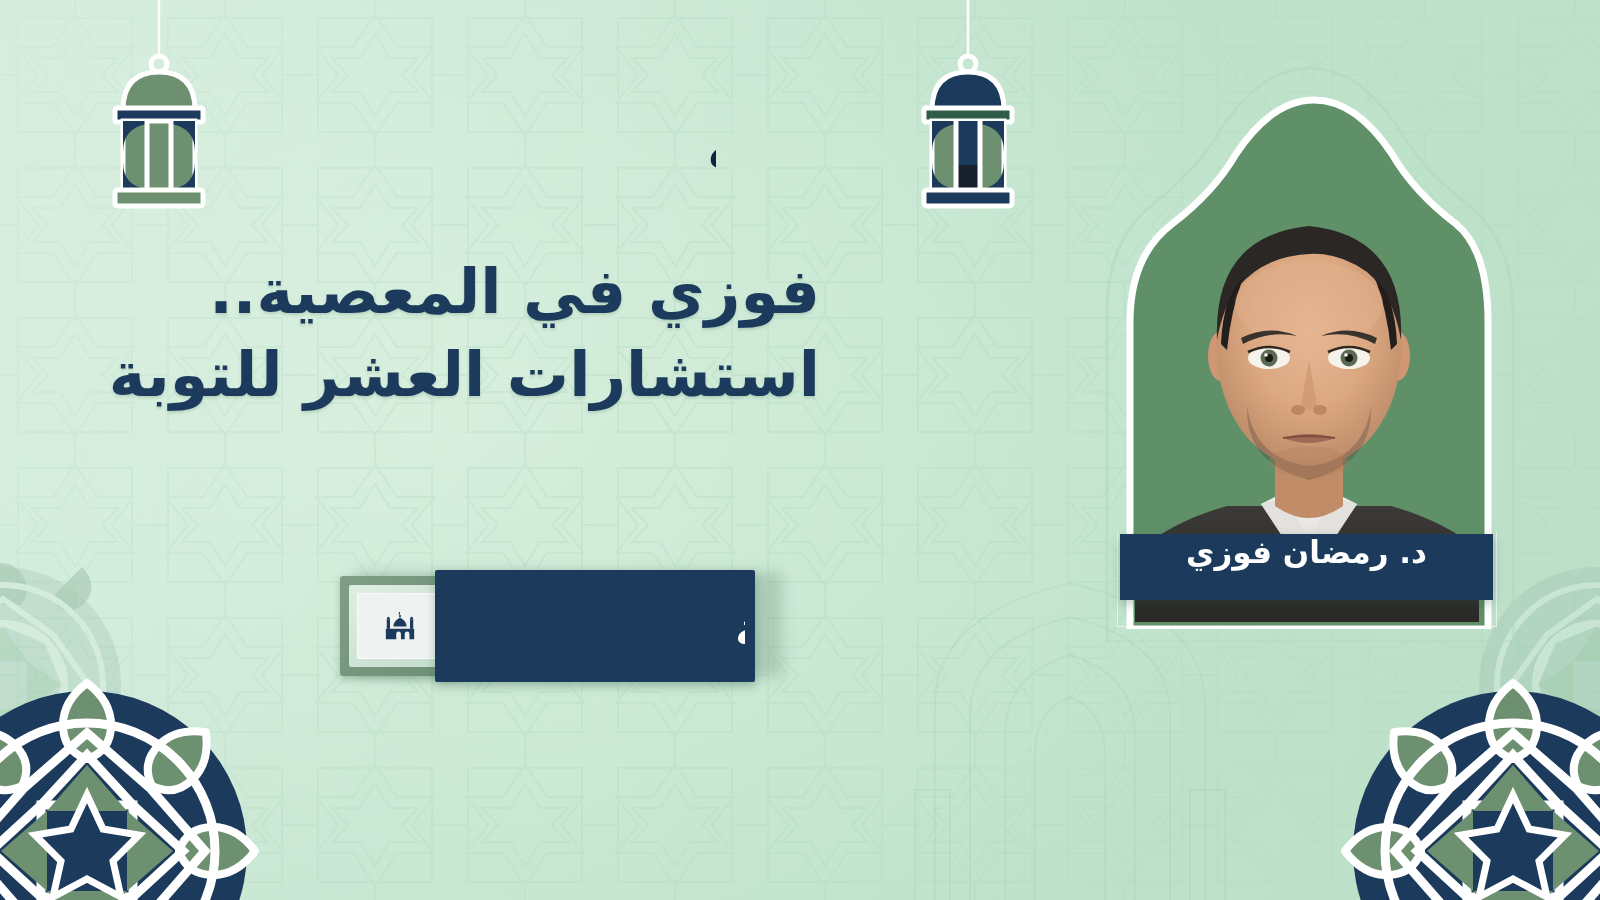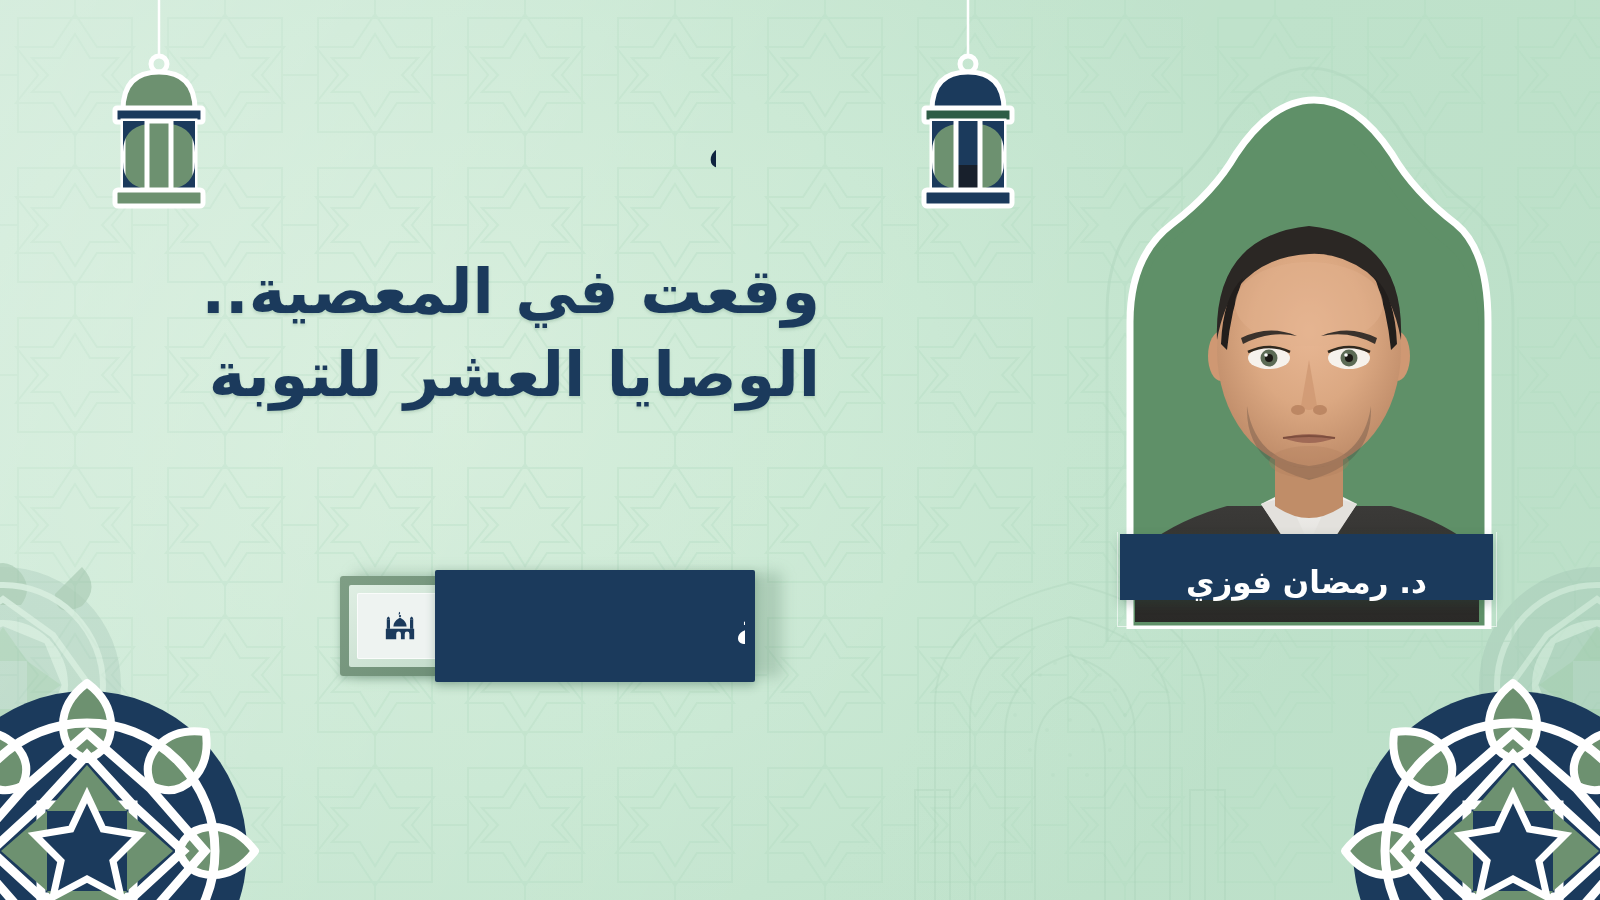--- a/index.html
+++ b/index.html
@@ -107,21 +107,21 @@
     position:absolute;left:25px;top:22px;width:378px;height:545px;
   }
   .arch-main svg{width:100%;height:100%;display:block;}
   .portrait-photo{
     position:absolute;left:40px;top:82px;width:348px;height:478px;
     overflow:hidden;
   }
   .portrait-photo svg{width:100%;height:100%;display:block;}
   .name-badge{
     position:absolute;left:25px;top:472px;width:373px;height:66px;
-    background:#1b3a5c;display:flex;align-items:flex-end;justify-content:center;
+    background:#1b3a5c;display:flex;align-items:flex-start;justify-content:center;
     box-shadow:0 4px 10px rgba(40,80,60,.28);
   }
   .name-badge span{
     color:#ffffff;font-size:31px;font-weight:bold;direction:rtl;letter-spacing:.5px;
   }
   .badge-outline{
     position:absolute;left:22px;top:470px;width:380px;height:95px;
     border:1.5px solid rgba(255,255,255,.62);
     border-top:none;pointer-events:none;
   }
@@ -392,22 +392,22 @@
     </svg>
   </div>
 
   <div class="brand-logo">
     <svg viewBox="0 0 520 150" xmlns="http://www.w3.org/2000/svg">
       <text class="cal" x="510" y="108" text-anchor="end" direction="rtl" font-size="72" font-weight="bold" fill="#0f2440" style="letter-spacing:-2px">بوابة الاستشارات الإلكترونية</text>
     </svg>
   </div>
 
   <div class="title-block">
-    <div class="title-line">وقعت في المعصية..</div>
-    <div class="title-line">الوصايا العشر للتوبة</div>
+    <div class="title-line">فوزي في المعصية..</div>
+    <div class="title-line">استشارات العشر للتوبة</div>
   </div>
 
   <div class="banner-wrap">
     <div class="banner-shadow"></div>
     <div class="banner-frame">
       <div class="banner-frame-in">
         <div class="banner-icon">
           <svg viewBox="0 0 40 36" xmlns="http://www.w3.org/2000/svg">
             <g fill="#1b3a5c">
               <path d="M19 3 q1.6 .6 1.1 2 q-.4 1.1-1.6 1.1"></path>

